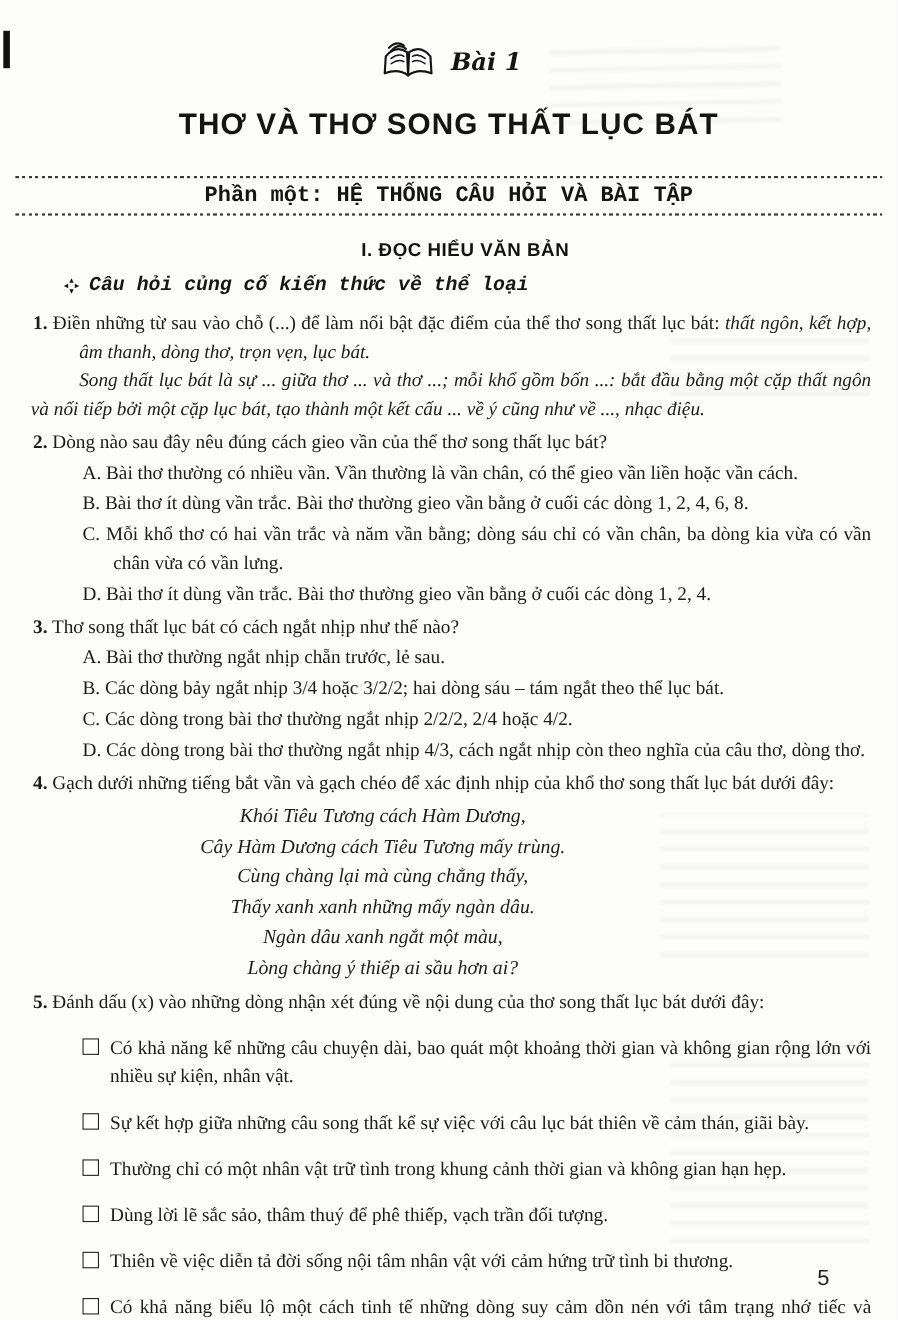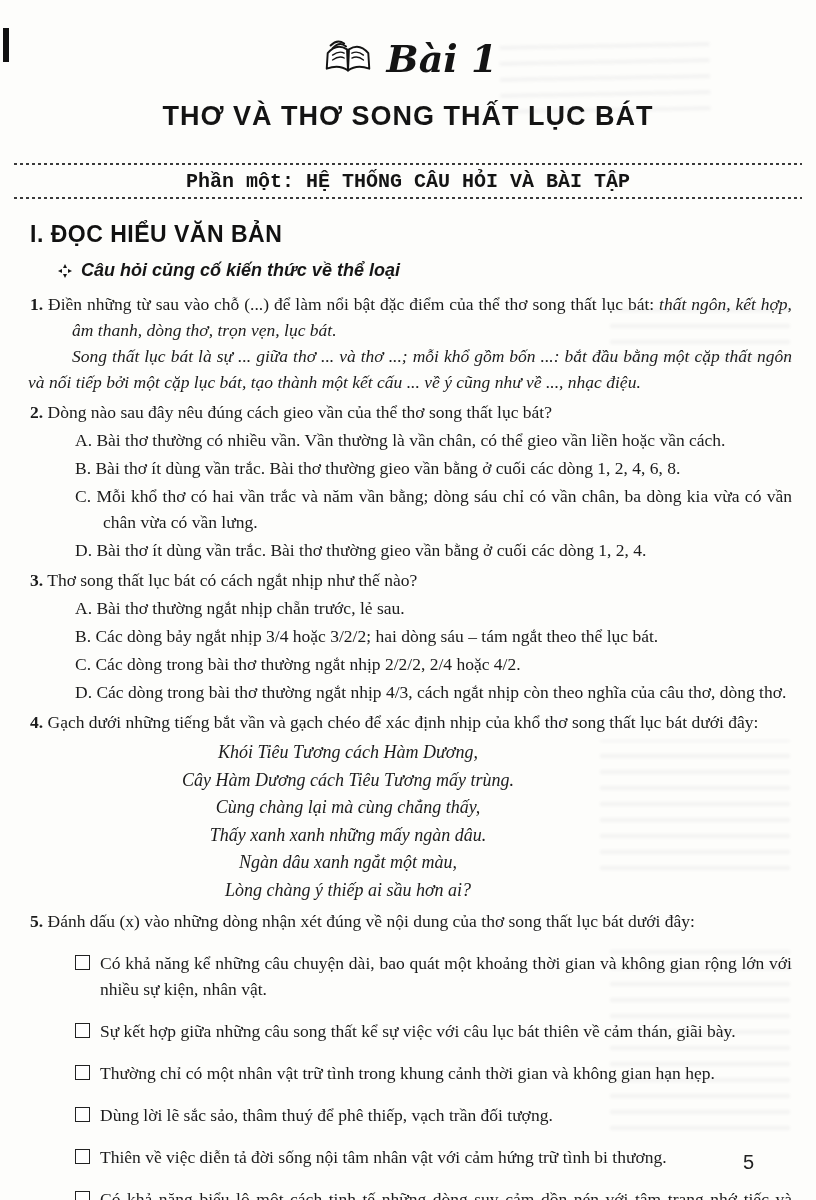--- a/index.html
+++ b/index.html
@@ -7,30 +7,30 @@
   .page{
     position:relative;width:816px;height:1200px;background:#fdfdfb;
     font-family:"Liberation Serif",serif;color:#1b1b1b;overflow:hidden;
   }
   
   .corner-mark{position:absolute;left:3px;top:28px;width:6px;height:34px;background:#111;}
   .smudge{position:absolute;opacity:0.055;filter:blur(1.5px);
     background:repeating-linear-gradient(0deg,#556 0 4px,transparent 4px 16px);}
   
   .lesson-header{display:flex;justify-content:center;align-items:center;gap:10px;padding-top:36px;}
-  .lesson-label{font-family:"DejaVu Serif",serif;font-style:italic;font-weight:bold;font-size:38px;color:#141414;}
+  .lesson-label{font-family:"DejaVu Serif",serif;font-style:italic;font-weight:bold;font-size:22px;color:#141414;}
   .title{margin:20px 0 0 0;text-align:center;font-family:"Liberation Sans",sans-serif;
     font-weight:bold;font-size:27px;letter-spacing:1px;color:#141414;}
   .banner{margin:24px 14px 0 14px;padding:7px 0 6px 0;text-align:center;}
   .dash-rule{height:2px;background:repeating-linear-gradient(90deg,#3a3a3a 0 3px,transparent 3px 6px);}
   .banner-text{display:block;padding:5px 0 4px 0;font-family:Liberation Mono, monospace;
     font-weight:bold;font-size:20px;color:#141414;}
   .section-heading{margin:16px 0 0 30px;font-family:"Liberation Sans",sans-serif;
-    font-weight:bold;font-size:23px;letter-spacing:0.5px;color:#111;}
-  .sub-heading{margin:12px 0 0 58px;font-family:Liberation Sans, sans-serif;
+    font-weight:bold;font-size:17px;letter-spacing:0.5px;color:#111;text-align:center;}
+  .sub-heading{margin:12px 0 0 58px;font-family:Liberation Mono, monospace;
     font-weight:bold;font-style:italic;font-size:18px;color:#161616;display:flex;align-items:center;gap:9px;}
   .cross-icon{flex:0 0 auto;}
   
   .content{margin:10px 24px 0 28px;font-size:17.5px;line-height:26px;text-align:justify;}
   .q{padding-left:44px;text-indent:-42px;margin:4px 0 0 0;}
   .q-num{font-weight:bold;}
   .fill-para{text-indent:44px;font-style:italic;margin:0;}
   .italic{font-style:italic;}
   .option{padding-left:75px;text-indent:-28px;margin:2px 0 0 0;}
   .check-item{padding-left:72px;text-indent:-25px;margin:16px 0 0 0;}

